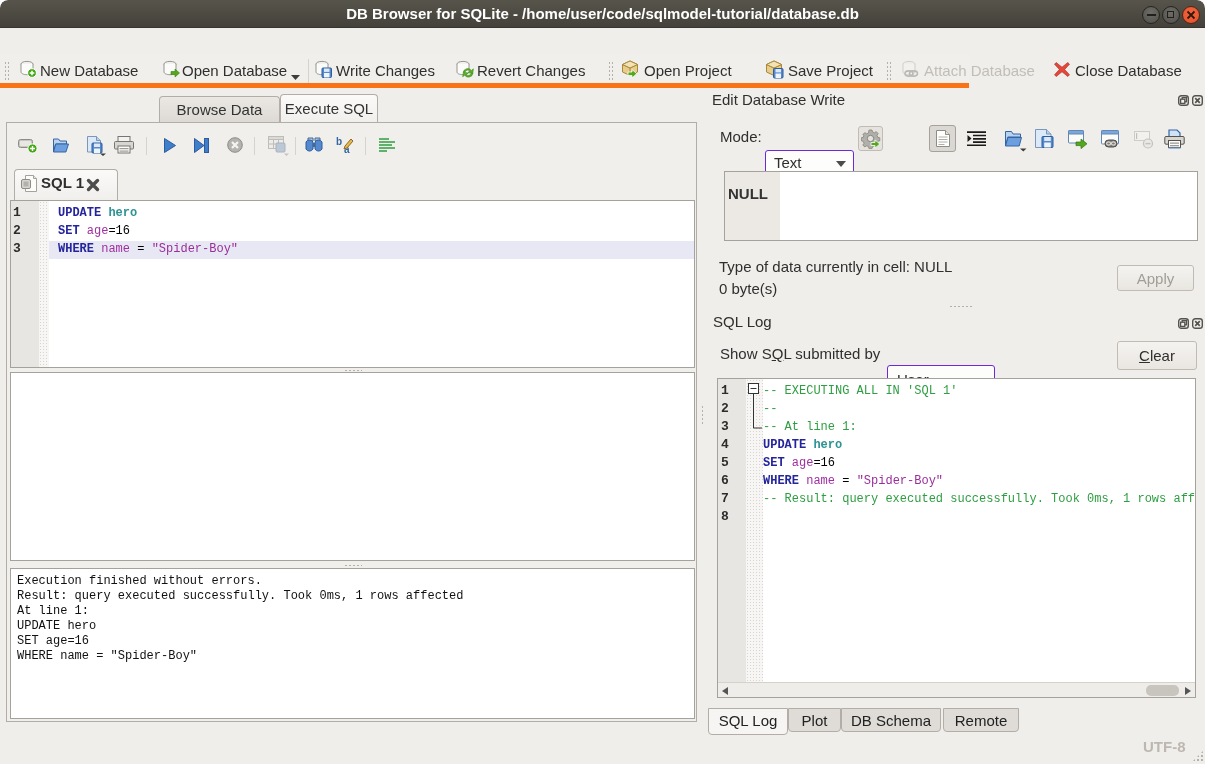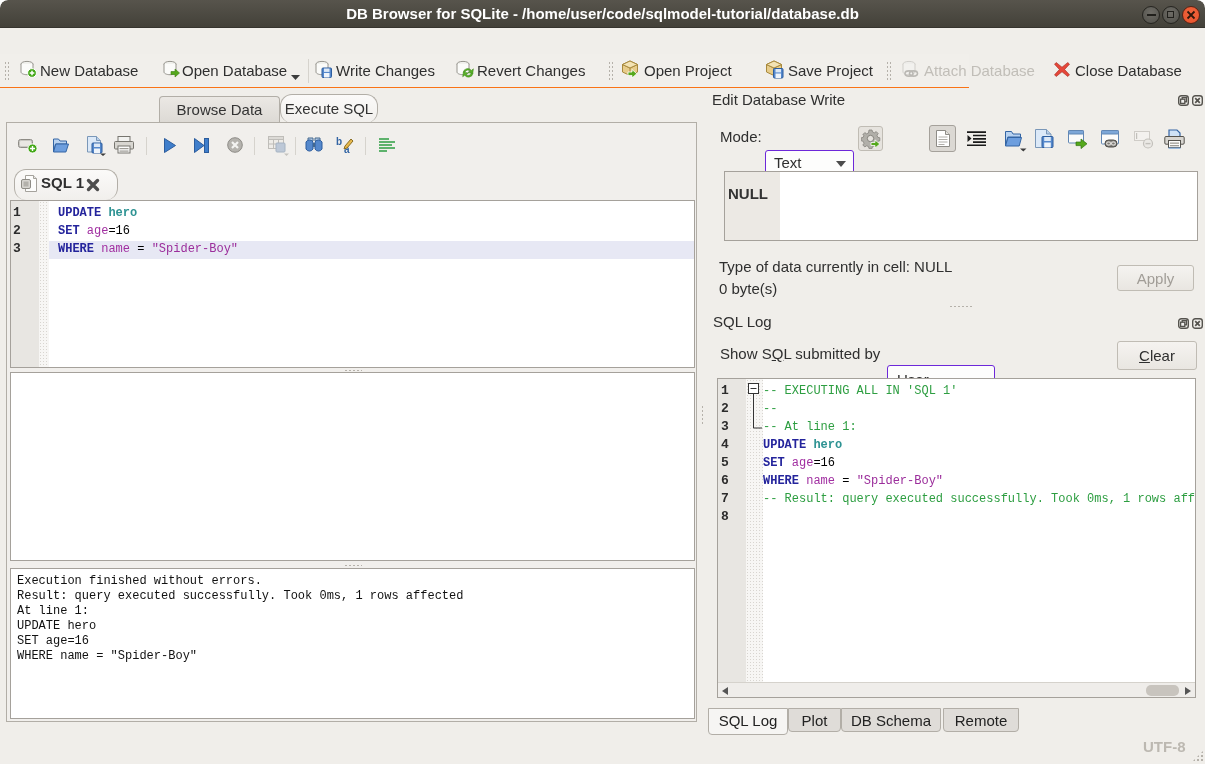--- a/index.html
+++ b/index.html
@@ -8,28 +8,28 @@
 .abs { position:absolute; }
 
 #titlebar { left:0; top:0; width:1205px; height:28px; background:linear-gradient(#57544c,#434139); border-bottom:1px solid #36342e; border-radius:8px 8px 0 0; }
 #title-text { width:100%; top:5px; text-align:center; color:#fff; font-weight:bold; font-size:15px; }
 .winbtn { top:6px; width:18px; height:18px; border-radius:50%; }
 
 #menubar { left:0; top:29px; width:1205px; height:25px; background:#f3f1ee; color:#3b3b3b; font-size:15px; }
 .menu-item { top:2px; }
 .menu-item u { text-decoration-thickness:1px; text-underline-offset:2px; }
 
-#toolbar { left:0; top:54px; width:969px; height:34px; background:#f1efeb; border-bottom:1px solid #f97316; }
+#toolbar { left:0; top:54px; width:969px; height:34px; background:#f1efeb; border-bottom:5px solid #f97316; }
 .tbtext { top:8px; font-size:15px; color:#2f2f2f; white-space:nowrap; }
 .tbtext.dis { color:#c1beb8; }
 .grip { top:7px; width:6px; height:20px; background-image:radial-gradient(circle, #b5b1aa 1px, transparent 1.1px); background-size:3px 4px; }
 .tsep { top:5px; width:1px; height:24px; background:#d6d3cd; }
 
 .tab { position:absolute; border:1px solid #b2aea7; border-bottom:none; border-radius:4px 4px 0 0; background:linear-gradient(#ebe8e4,#dddad5); font-size:15px; color:#333; text-align:center; }
-.tab.active { background:linear-gradient(#fbfaf9,#f1efec);border-radius:12px; }
+.tab.active { background:linear-gradient(#fbfaf9,#f1efec); }
 
 .pane-border { border:1px solid #b2aea7; }
 .white-pane { background:#fff; border:1px solid #a5a19b; }
 .mono { font-family:"Liberation Mono", monospace; }
 .kw { color:#24249c; font-weight:bold; }
 .ident { color:#2e9393; font-weight:bold; }
 .fld { color:#a12fa1; }
 .str { color:#9b2d9b; }
 .cmt { color:#2d9e41; }
 .num-gutter { background:#e8e6e2; color:#2c2c2c; font-weight:bold; }

